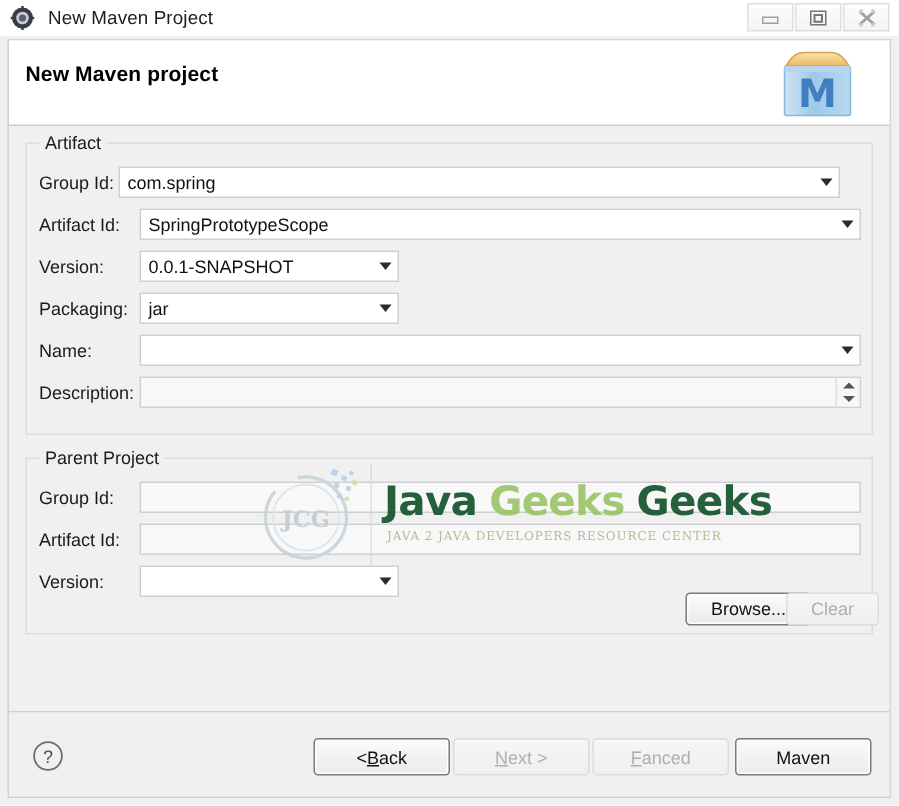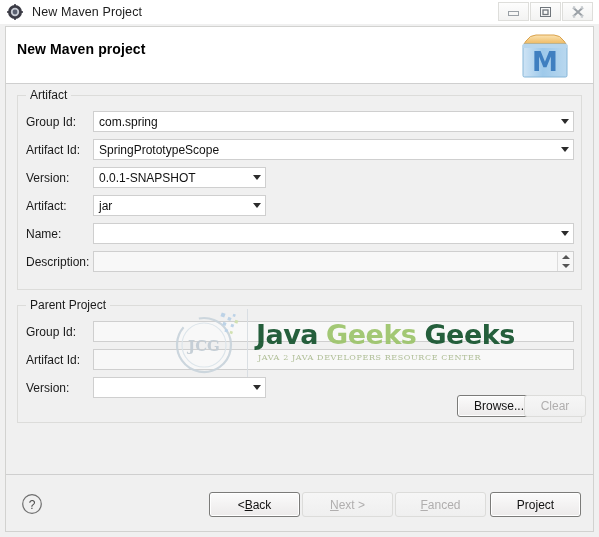--- a/index.html
+++ b/index.html
@@ -362,21 +362,21 @@
       </div>
     </div>
 
     <div id="content">
 
       <div class="group" style="left:11px; top:10px; width:565px; height:195px;">
         <span class="group-label">Artifact</span>
       </div>
 
       <span class="flabel" style="left:20px; top:30px;">Group Id:</span>
-      <div class="combo" style="left:87px; top:26px; width:481px;">
+      <div class="combo" style="left:73px; top:26px; width:481px;">
         <span class="val">com.spring</span>
         <span class="arrow">
             <i class="caret"></i>
           </span>
       </div>
 
       <span class="flabel" style="left:20px; top:58px;">Artifact Id:</span>
       <div class="combo" style="left:87px; top:54px; width:481px;">
         <span class="val">SpringPrototypeScope</span>
         <span class="arrow">
@@ -385,21 +385,21 @@
       </div>
 
       <span class="flabel" style="left:20px; top:86px;">Version:</span>
       <div class="combo" style="left:87px; top:82px; width:173px;">
         <span class="val">0.0.1-SNAPSHOT</span>
         <span class="arrow">
             <i class="caret"></i>
           </span>
       </div>
 
-      <span class="flabel" style="left:20px; top:114px;">Artifact:</span>
+      <span class="flabel" style="left:20px; top:114px;">Packaging:</span>
       <div class="combo" style="left:87px; top:110px; width:173px;">
         <span class="val">jar</span>
         <span class="arrow">
             <i class="caret"></i>
           </span>
       </div>
 
       <span class="flabel" style="left:20px; top:142px;">Name:</span>
       <div class="combo" style="left:87px; top:138px; width:481px;">
         <span class="val"></span>
@@ -492,17 +492,17 @@
           <u>N</u>
           <span>ext &gt;</span>
         </div>
 
       <div class="btn disabled" style="left:389px; top:17px; width:91px; height:25px;">
           <span></span>
           <u>F</u>
           <span>anced</span>
         </div>
 
-      <div class="btn focus" style="left:484px; top:17px; width:91px; height:25px;">Project</div>
+      <div class="btn focus" style="left:484px; top:17px; width:91px; height:25px;">Maven</div>
     </div>
 
   </div>
 </div>
 
 </body></html>

